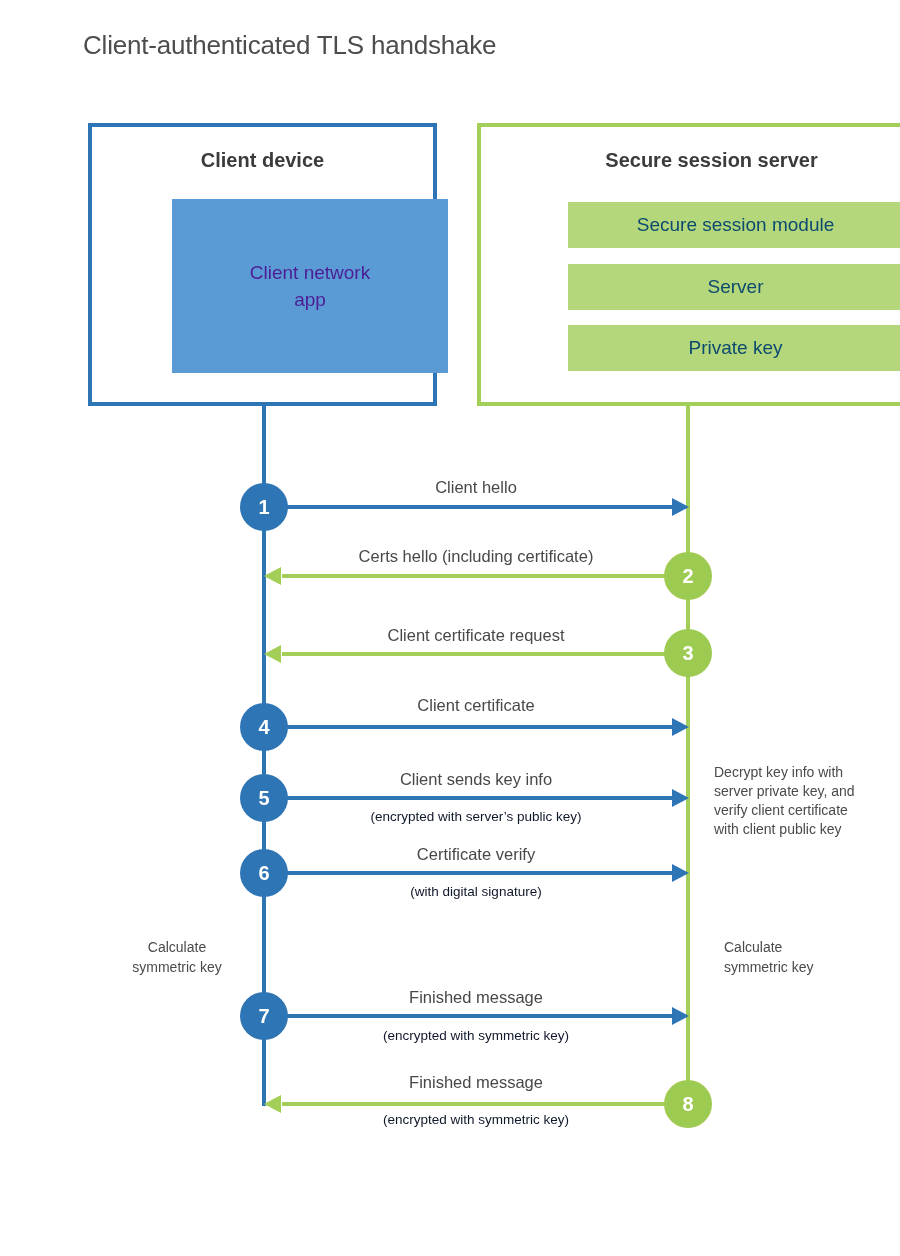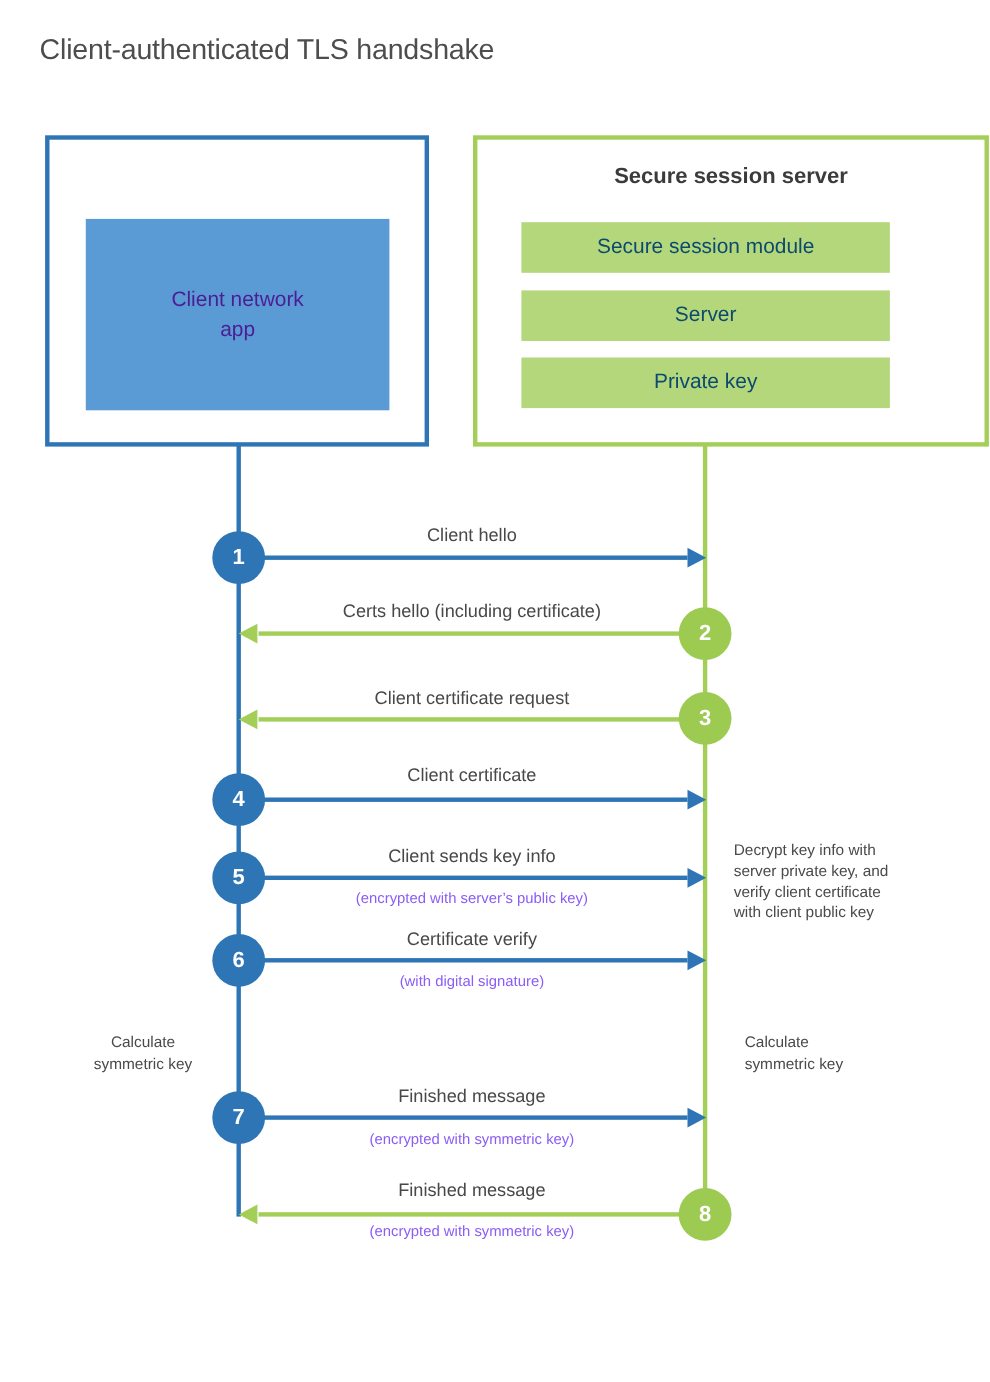--- a/index.html
+++ b/index.html
@@ -3,21 +3,21 @@
 <meta charset="utf-8">
 <style>
   * { margin: 0; padding: 0; box-sizing: border-box; }
   html, body { background: #ffffff; }
   body {
     width: 900px; height: 1256px;
     position: relative;
     font-family: "Liberation Sans", "DejaVu Sans", sans-serif;
     overflow: hidden;
   }
-  .abs { position: absolute; }
+  .abs { position: absolute; margin-left: 47px; }
 
   
   .page-title {
     left: 36px; top: 30px;
     font-size: 26px; font-weight: 400;
     color: #4d4d4f; letter-spacing: -0.2px;
   }
 
   
   .entity-box { border: 4px solid; background: #ffffff; }
@@ -72,21 +72,21 @@
     border-right: 17px solid #a3ce58;
   }
 
   
   .msg-label {
     left: 219px; width: 420px; text-align: center;
     font-size: 16.5px; color: #48484a;
   }
   .msg-sub {
     left: 219px; width: 420px; text-align: center;
-    font-size: 13.5px; color: #8b5cf6;
+    font-size: 13.5px; color: #0f172a;
   }
 
   
   .side-note {
     left: 667px; top: 763px; width: 162px;
     font-size: 14px; line-height: 19px; color: #4a4a4c;
   }
   .calc-left {
     left: 70px; top: 937px; width: 120px; text-align: center;
     font-size: 14px; line-height: 20px; color: #4a4a4c;
@@ -95,20 +95,21 @@
     left: 677px; top: 937px; width: 120px; text-align: left;
     font-size: 14px; line-height: 20px; color: #4a4a4c;
   }
 </style>
 </head>
 <body>
 
 <div class="abs page-title">Client-authenticated TLS handshake</div>
 
 <div class="abs entity-box client-box">
+  <span class="entity-title">Client device</span>
   <div class="abs app-box">
     <span>Client network app</span>
   </div>
 </div>
 
 <div class="abs entity-box server-box">
   <span class="entity-title">Secure session server</span>
   <div class="abs module-bar bar-1">Secure session module</div>
   <div class="abs module-bar bar-2">Server</div>
   <div class="abs module-bar bar-3">Private key</div>

